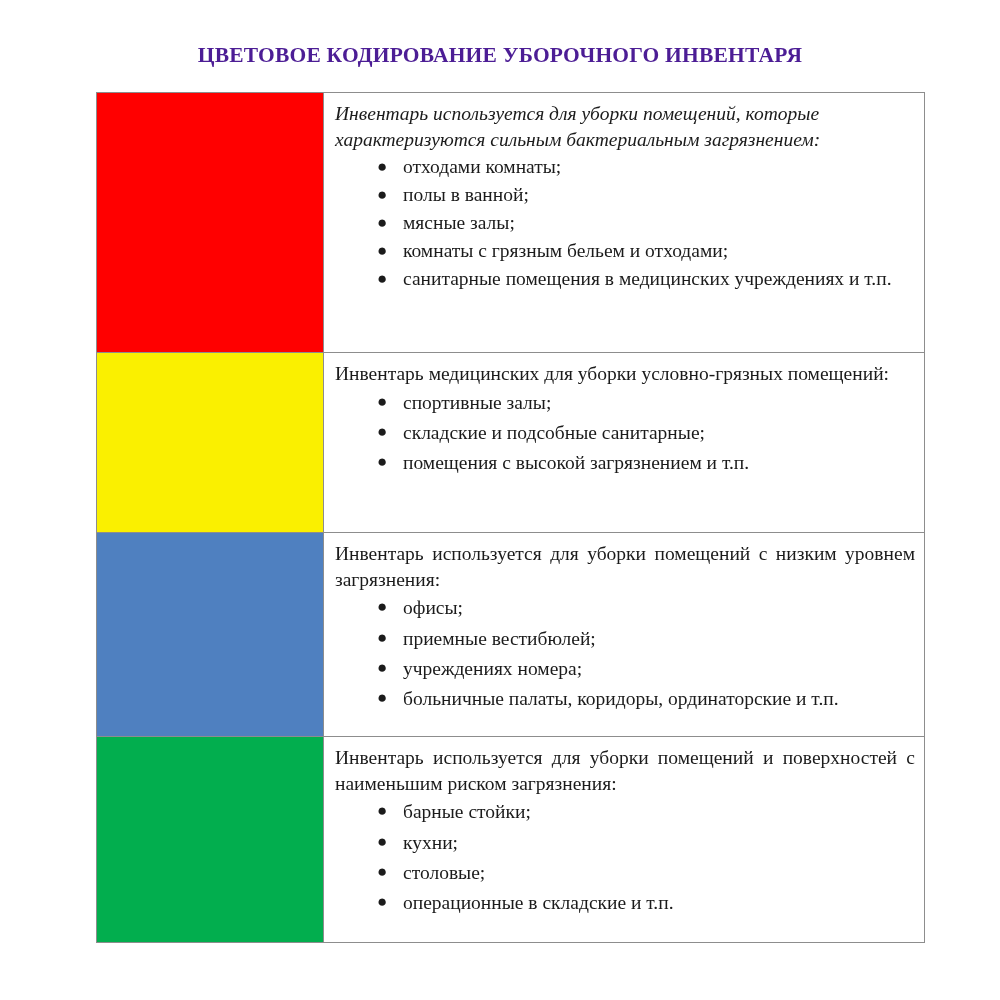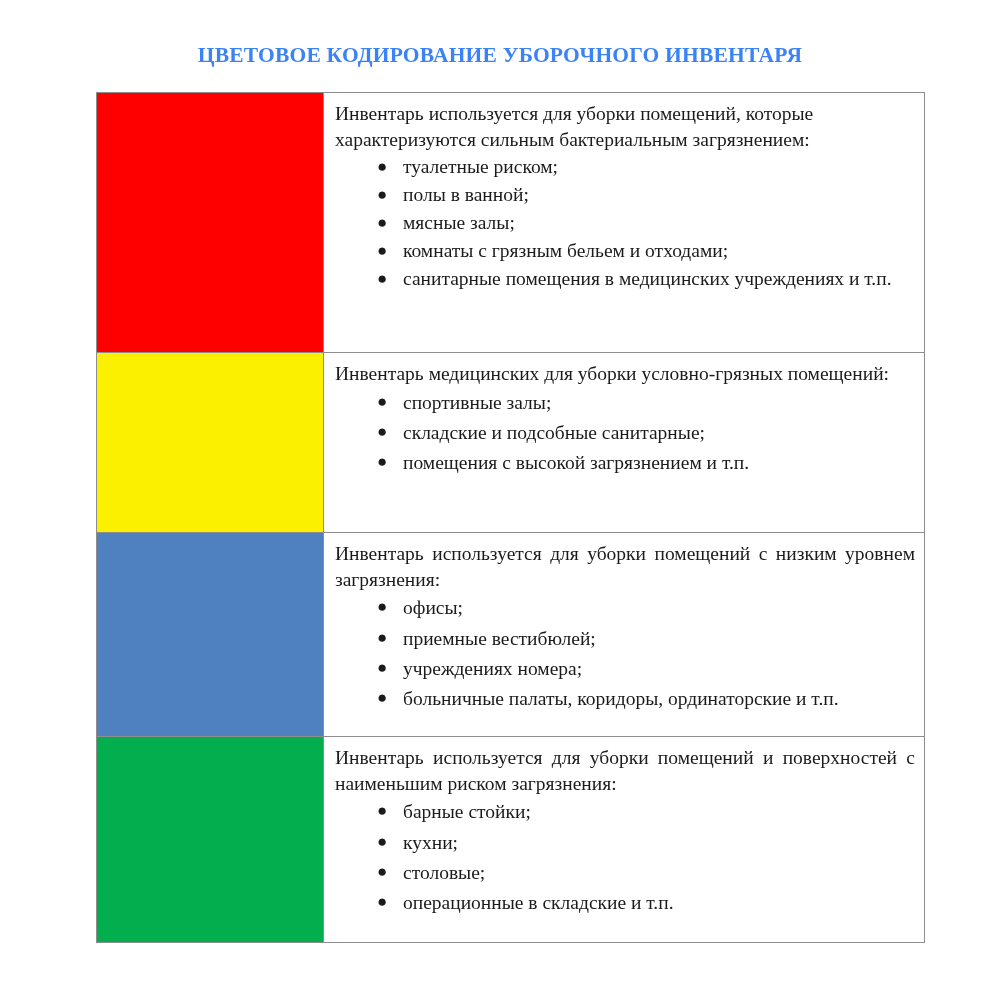--- a/index.html
+++ b/index.html
@@ -29,21 +29,21 @@
   .doc-title {
     position: absolute;
     left: 0;
     top: 43px;
     width: 1000px;
     text-align: center;
     font-family: "Liberation Serif", "DejaVu Serif", serif;
     font-weight: bold;
     font-size: 21.5px;
     letter-spacing: 0.2px;
-    color: #3b82f6;
+    color: #4c1d95;
     white-space: nowrap;
   }
 
   
   .color-table {
     position: absolute;
     left: 96px;
     top: 92px;
     width: 807px;
     height: 851px;
@@ -81,20 +81,21 @@
   .intro {
     font-size: 19.5px;
     line-height: 1.31;
     margin: 0;
     color: #1b1b1b;
     text-align: justify;
     text-justify: inter-word;
   }
   .intro.flush {
     text-align: left;
+    font-style: italic;
   }
 
   ul.items {
     list-style: none;
     margin: 2px 0 0 0;
     padding: 0;
   }
   ul.items li {
     position: relative;
     padding-left: 68px;
@@ -131,21 +132,21 @@
     <tbody>
         <tr style="height: 260px;">
           <td class="swatch-cell">
             <div class="swatch" title="red" style="background: rgb(255, 0, 0); height: 258px;"></div>
           </td>
           <td class="content-cell">
             <p class="intro flush">Инвентарь используется для уборки помещений, которые характеризуются сильным бактериальным загрязнением:</p>
             <ul class="items tight">
               <li>
                 <span class="bullet">●</span>
-                <span class="item-text">туалетные риском;</span>
+                <span class="item-text">отходами комнаты;</span>
               </li>
               <li>
                 <span class="bullet">●</span>
                 <span class="item-text">полы в ванной;</span>
               </li>
               <li>
                 <span class="bullet">●</span>
                 <span class="item-text">мясные залы;</span>
               </li>
               <li>

